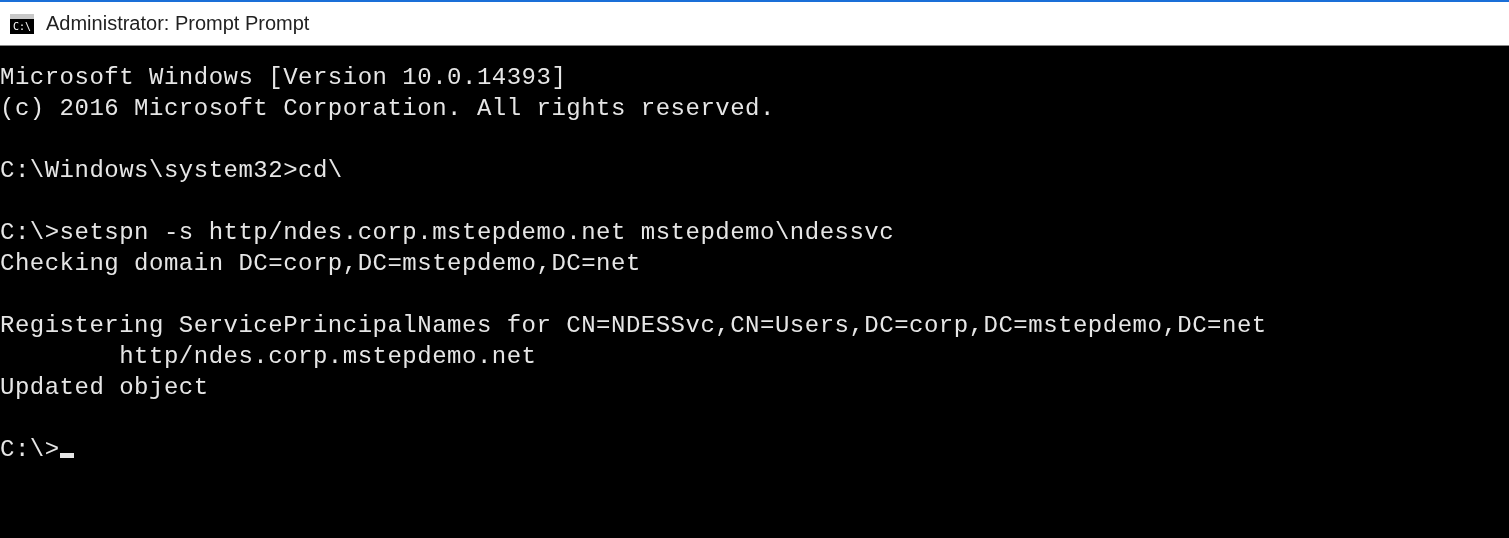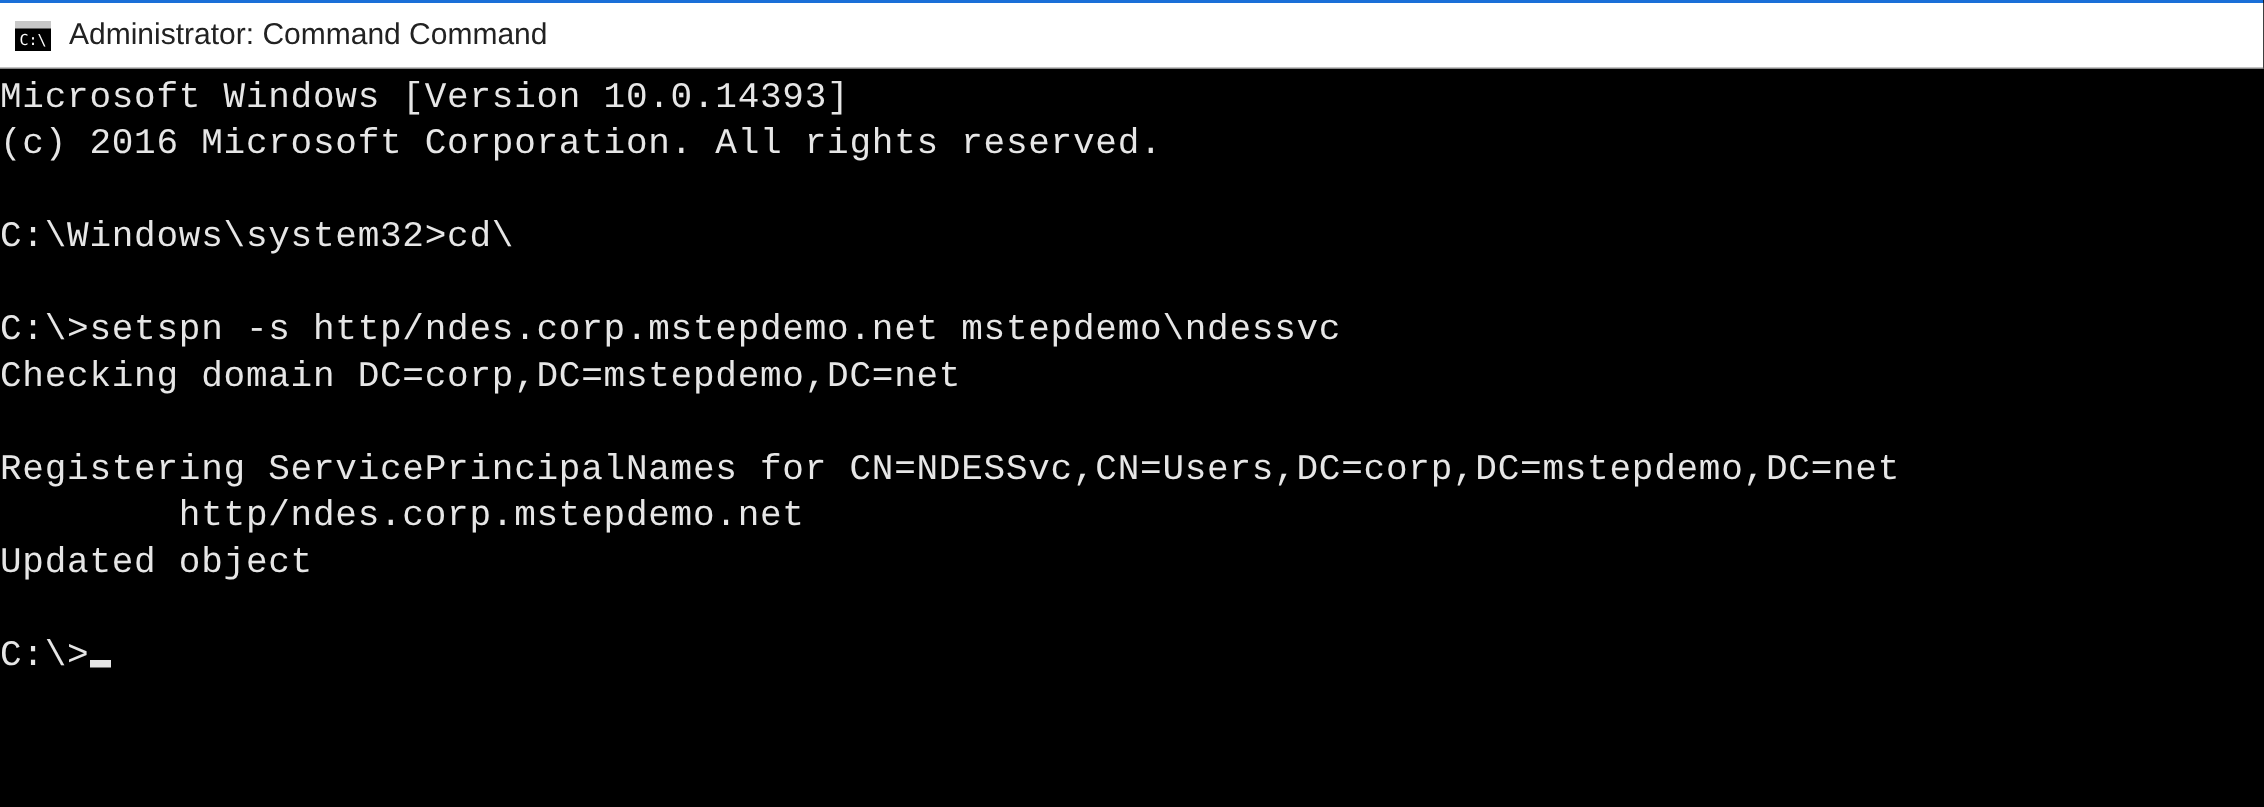--- a/index.html
+++ b/index.html
@@ -42,21 +42,21 @@
     font-weight: 400;
     white-space: nowrap;
   }
   .terminal {
     flex: 1 1 auto;
     background: #000;
     color: #e6e6e6;
     font-family: Consolas, "Courier New", monospace;
     font-size: 24px;
     line-height: 31px;
-    padding: 4px 0 0 0;
+    padding: 16px 0 0 0;
     white-space: pre;
     letter-spacing: 0.5px;
   }
   .line { min-height: 31px; }
   .prompt-row { display: inline; }
   .cursor {
     display: inline-block;
     width: 14px;
     height: 5px;
     background: #e6e6e6;
@@ -71,18 +71,18 @@
 <div class="window">
 
   <div class="titlebar">
     <span class="app-icon">
       <svg width="24" height="20" viewBox="0 0 24 20">
         <rect x="0" y="0" width="24" height="20" fill="#000"></rect>
         <rect x="0" y="0" width="24" height="5" fill="#c8c8c8"></rect>
         <text x="3" y="16" font-family="Consolas, monospace" font-size="10" fill="#fff">C:\</text>
       </svg>
     </span>
-    <span class="title-text">Administrator: Command Command</span>
+    <span class="title-text">Administrator: Prompt Prompt</span>
   </div>
 
   <div class="terminal"><div class="line">Microsoft Windows [Version 10.0.14393]</div><div class="line">(c) 2016 Microsoft Corporation. All rights reserved.</div><div class="line"></div><div class="line">C:\Windows\system32&gt;cd\</div><div class="line"></div><div class="line">C:\&gt;setspn -s http/ndes.corp.mstepdemo.net mstepdemo\ndessvc</div><div class="line">Checking domain DC=corp,DC=mstepdemo,DC=net</div><div class="line"></div><div class="line">Registering ServicePrincipalNames for CN=NDESSvc,CN=Users,DC=corp,DC=mstepdemo,DC=net</div><div class="line">        http/ndes.corp.mstepdemo.net</div><div class="line">Updated object</div><div class="line"></div><div class="line"><span class="prompt-row">C:\&gt;</span><span class="cursor"></span></div></div>
 
 </div>
 
 </body></html>

